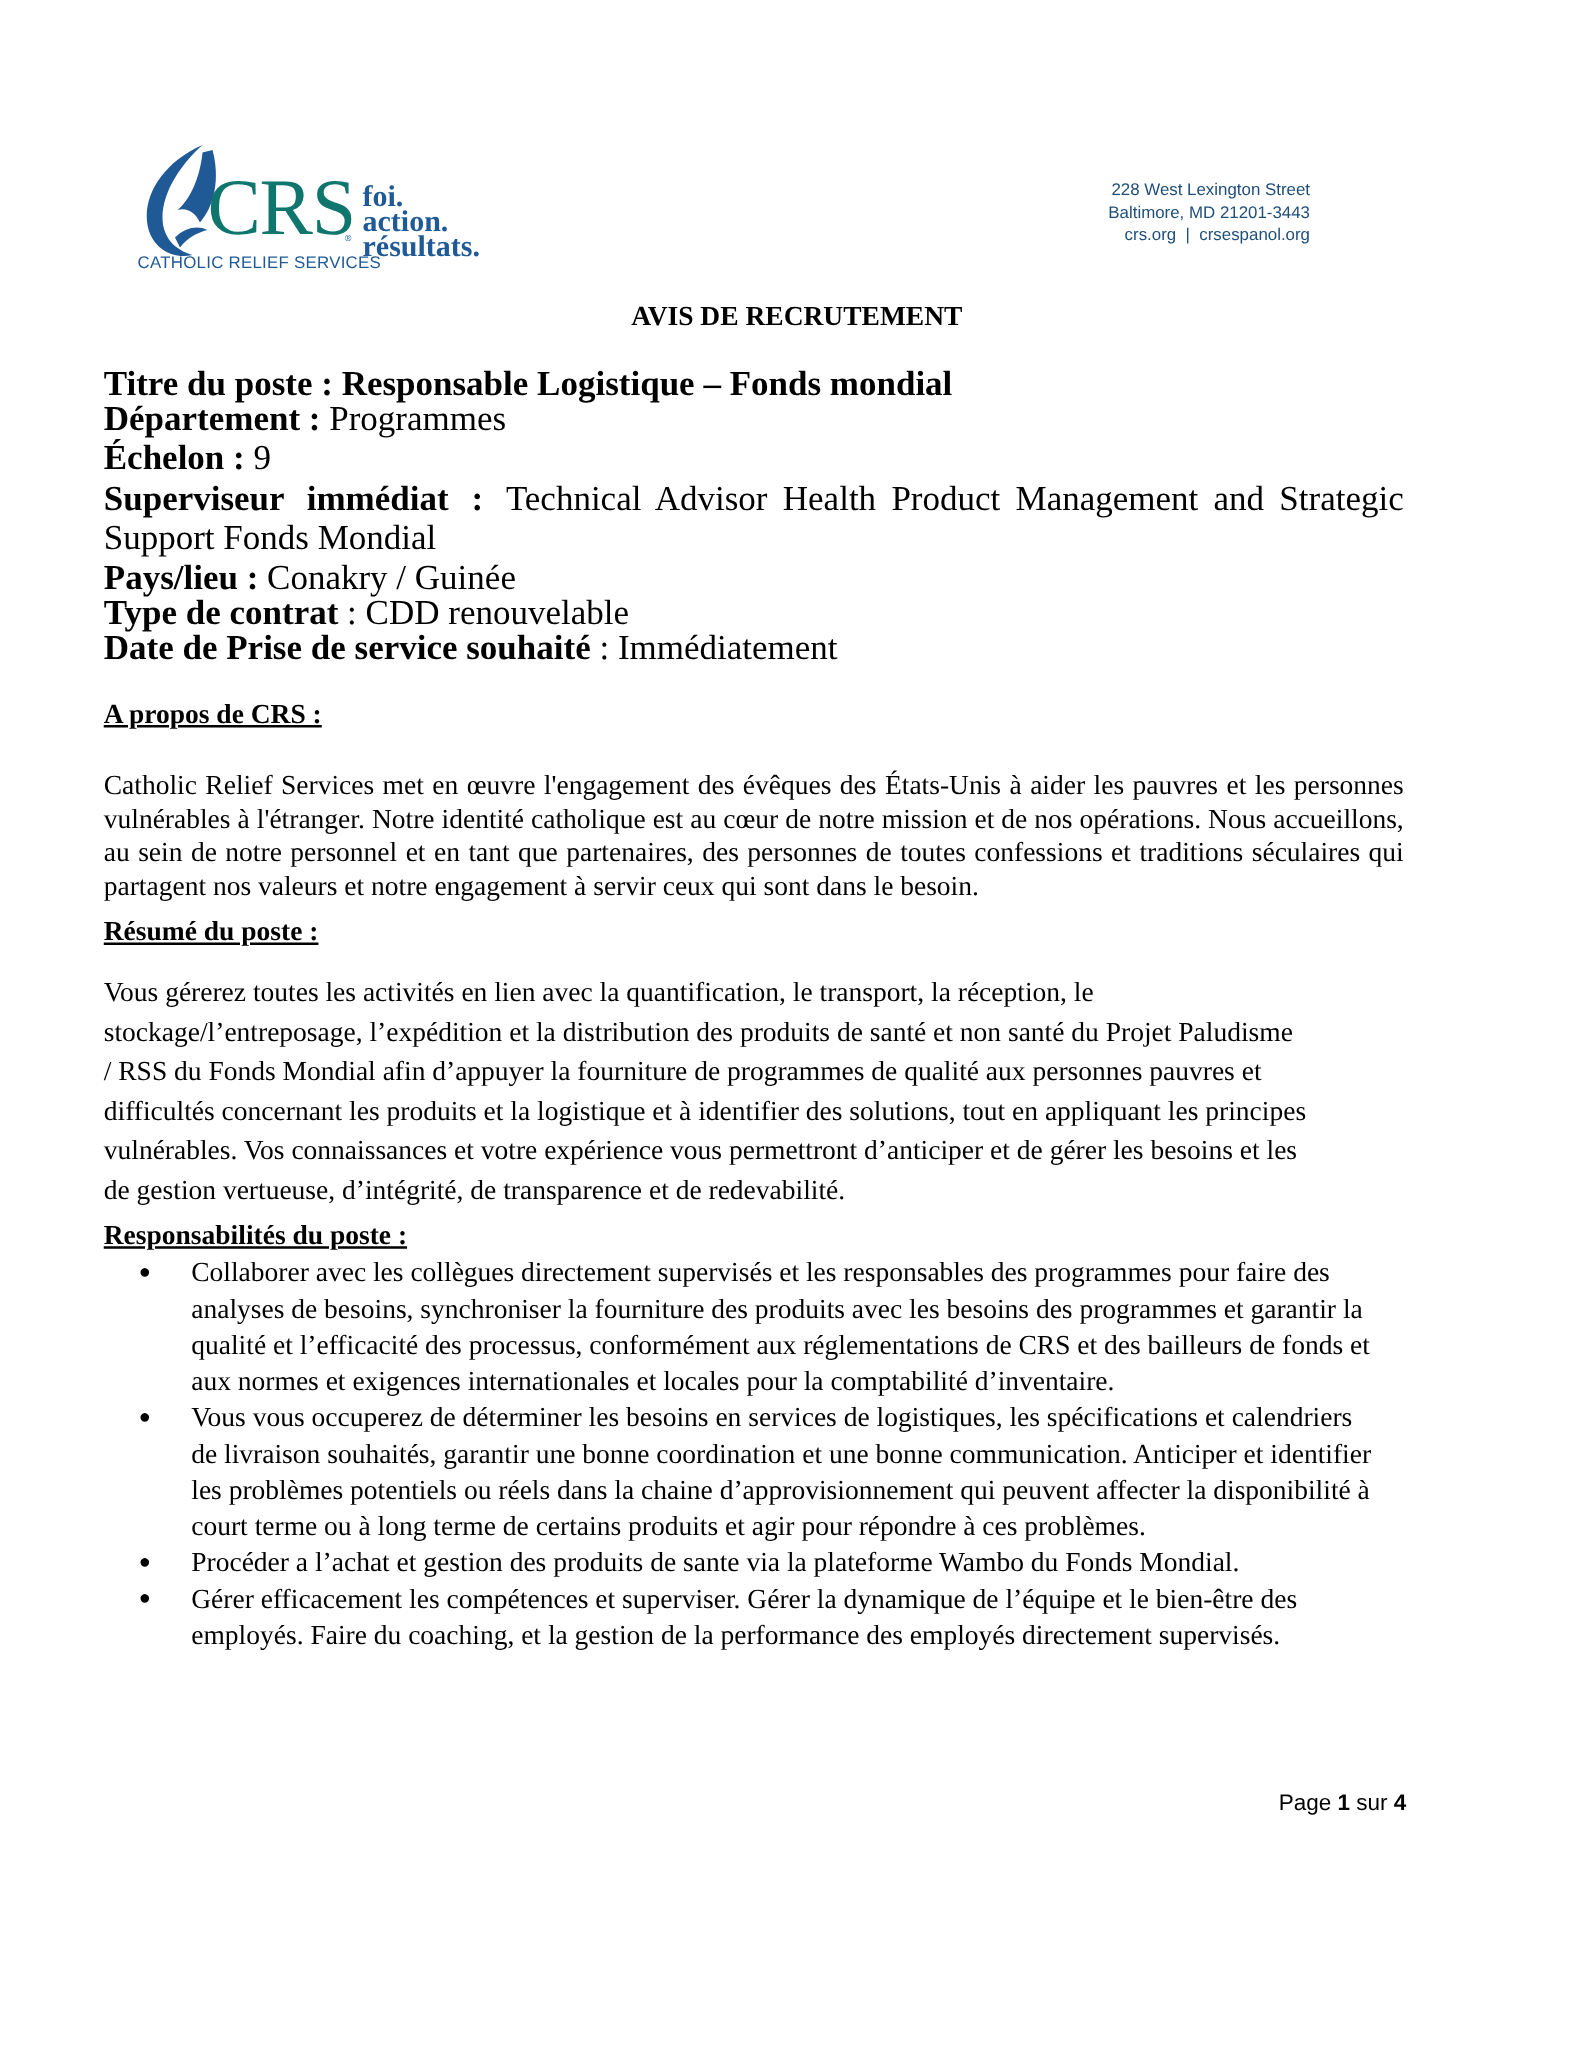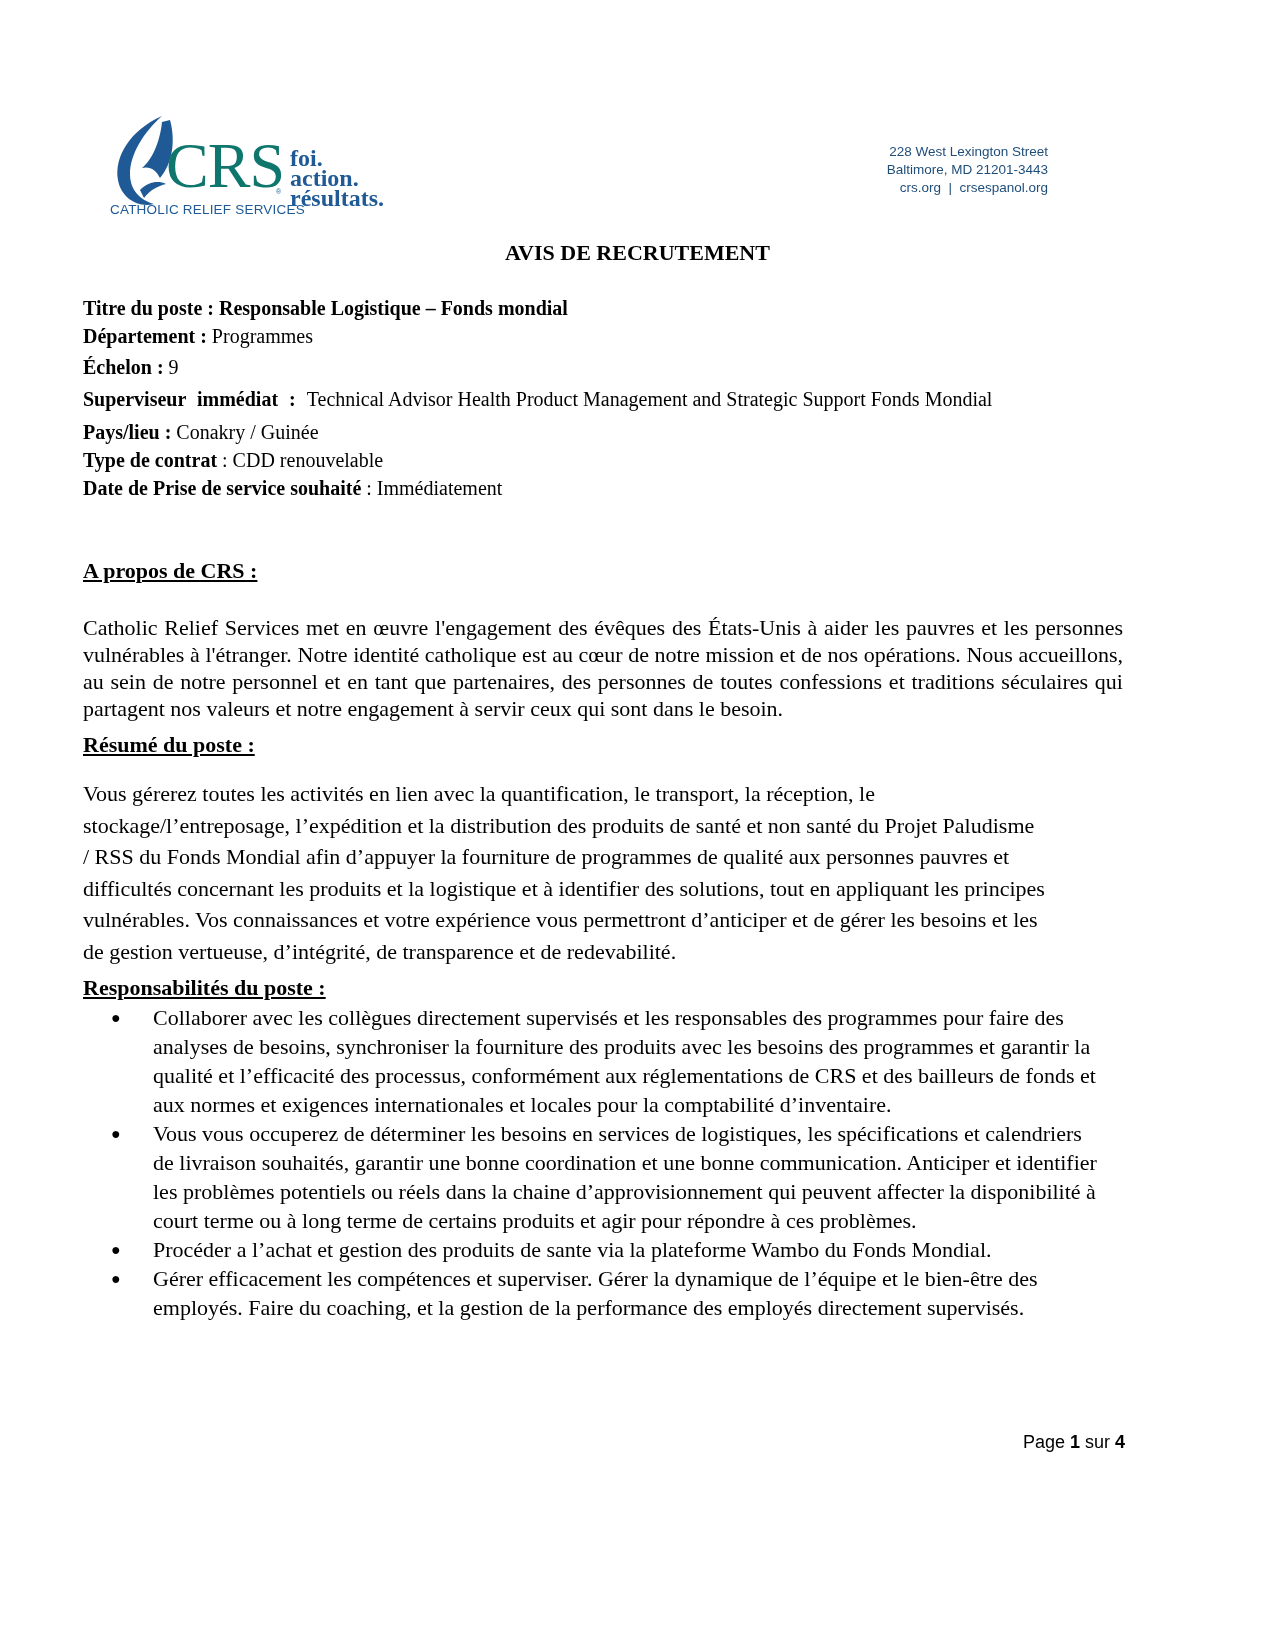--- a/index.html
+++ b/index.html
@@ -18,21 +18,21 @@
                font-weight: bold; font-size: 24px; color: #1f5a96; line-height: 20px; }
   .logo svg { position: absolute; left: 0; top: 0; }
 
   
   .address { position: absolute; right: 227px; top: 111px; text-align: right;
              font-family: "Liberation Sans", sans-serif; font-size: 13.5px; color: #1f4e79; line-height: 18px; margin-top: 32px; }
 
   .title { position: absolute; left: 0; width: 1275px; top: 240px; text-align: center;
            font-weight: bold; font-size: 22px; }
 
-  .fields { position: absolute; left: 83px; top: 294px; width: 1040px; font-size: 20px; }
+  .fields { position: absolute; left: 83px; top: 294px; width: 1040px; font-size: 28px; }
   .fields .row { line-height: 28px; }
   .fields .row.sup { text-align: justify; text-align-last: left; line-height: 31px; margin-top: 3px; }
   .fields .row.gap { margin-top: 3px; }
   .fields b { font-weight: bold; }
 
   .section-head { position: absolute; left: 83px; font-weight: bold; font-size: 22px;
                   text-decoration: underline; }
   .para { position: absolute; left: 83px; width: 1040px; font-size: 22px; margin-top: 18px; }
   .para.about { top: 596px; line-height: 27px; text-align: justify; text-align-last: left; }
   .para.resume { top: 760px; line-height: 31.5px; }

